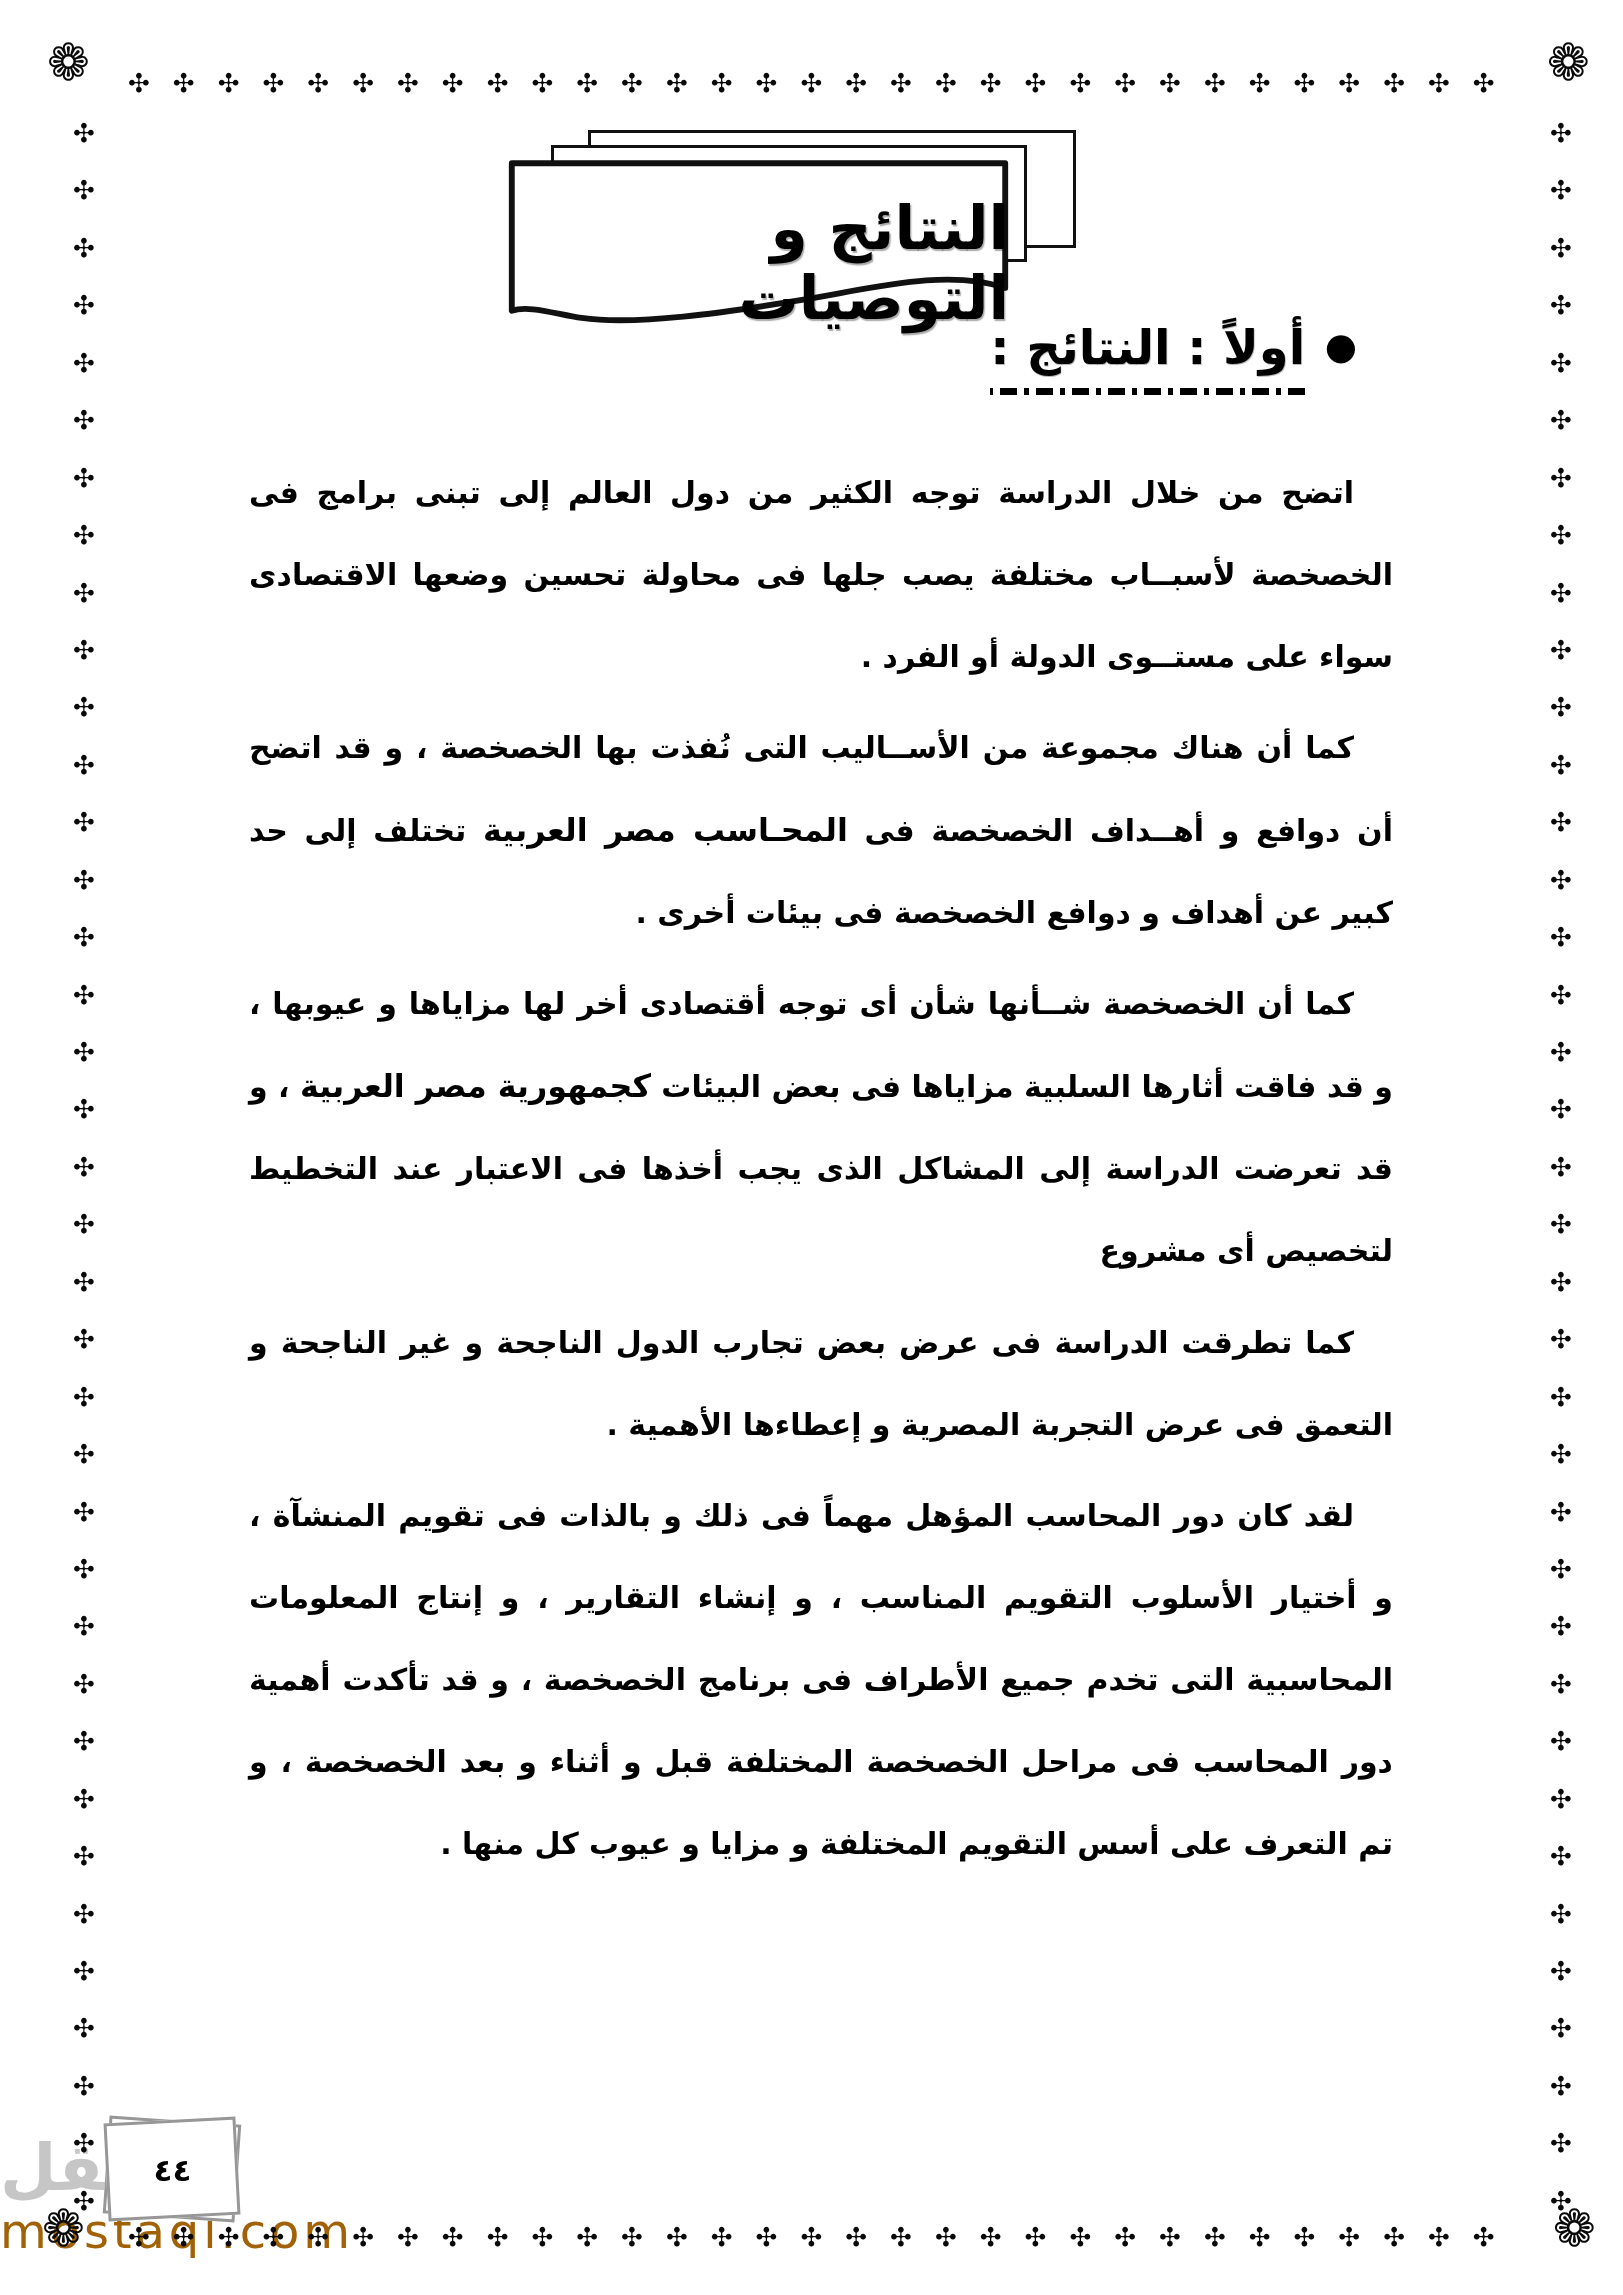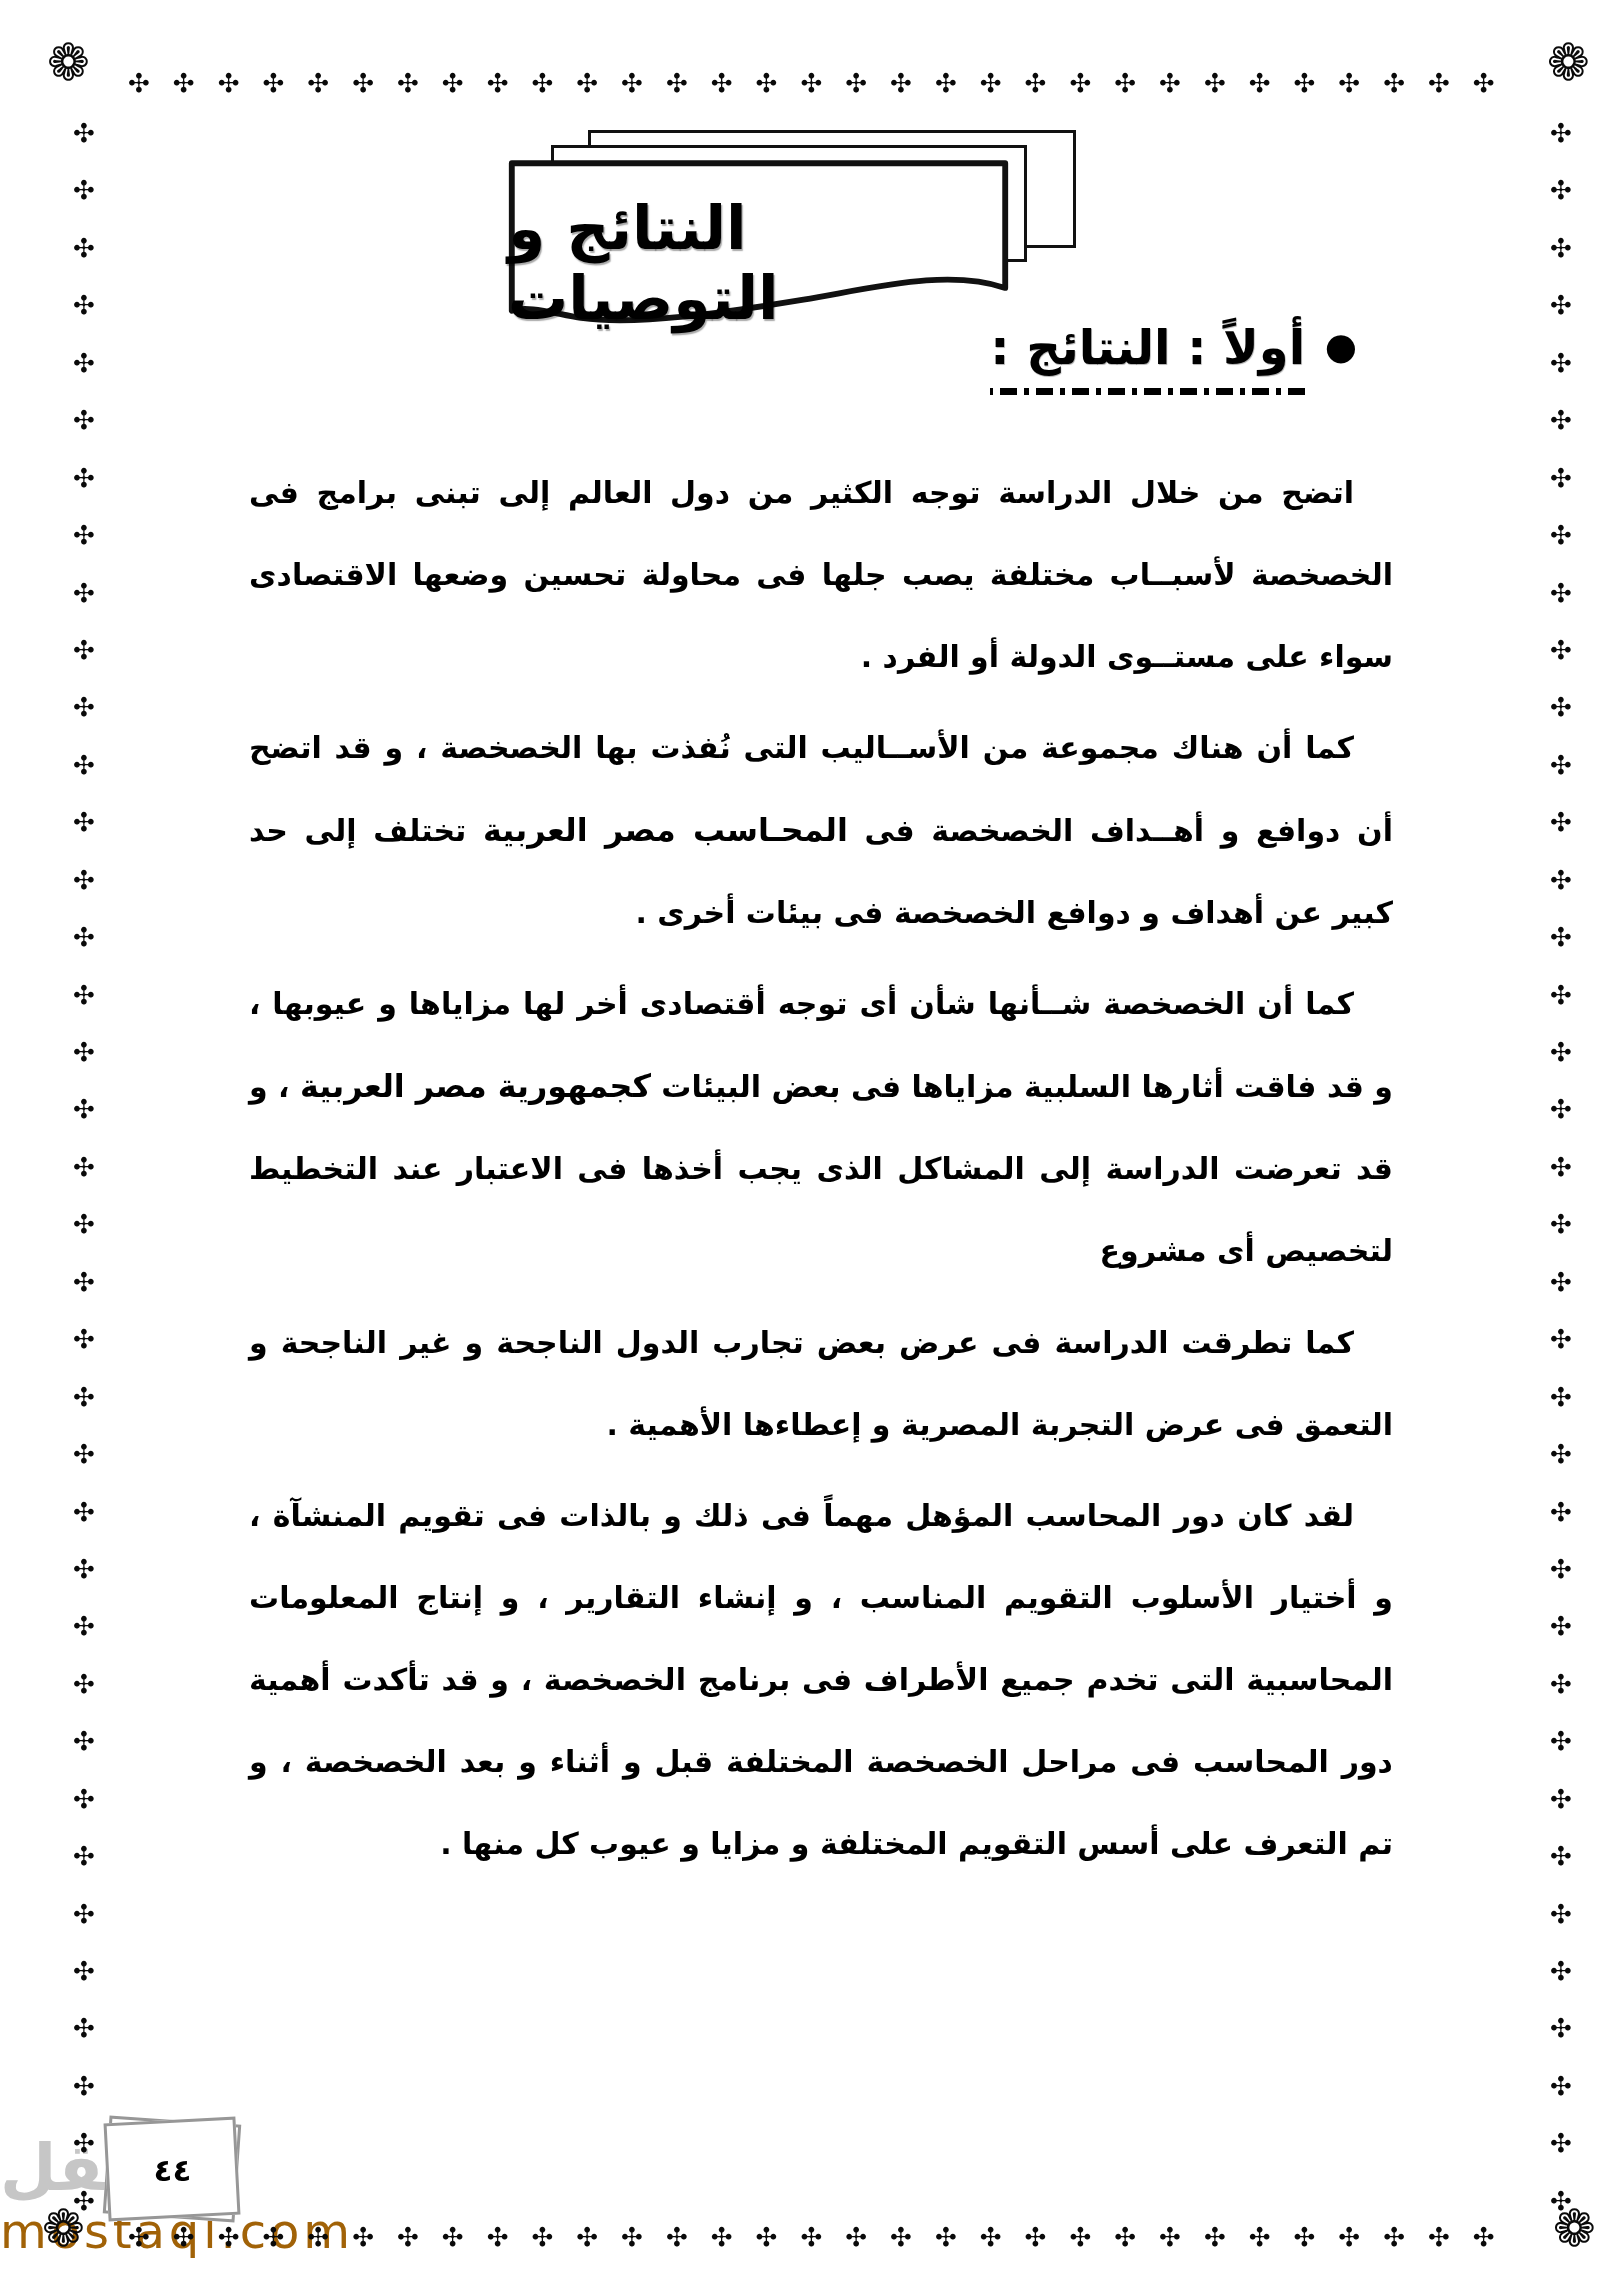--- a/index.html
+++ b/index.html
@@ -18,21 +18,21 @@
   .corner.tr{right:33px; top:37px; transform:scaleX(-1);}
   .corner.bl{left:42px;  top:2201px; transform:scaleY(-1);}
   .corner.br{right:27.5px; top:2201px; transform:scale(-1,-1);}
   
   .title-box{position:absolute; left:508px; top:130px; width:582px; height:203px; z-index:1;}
   .sheet{position:absolute; background:#fff; border:3.9px solid #111;}
   .sheet.back  {left:80px; top:0;    width:482px; height:112px;}
   .sheet.middle{left:43px;  top:15px; width:470px; height:111px;}
   .front-svg{position:absolute; left:0; top:30px; width:501px; height:171px;}
   .title-text{
-    position:absolute; left:0; top:63px; width:501px; text-align:left;
+    position:absolute; left:0; top:63px; width:501px; text-align:right;
     font-size:60px; font-weight:bold; direction:rtl;
     text-shadow:1.3px 2px 1.3px rgba(0,0,0,.35);
   }
   
   .heading{position:absolute; right:266px; top:319px; display:flex; gap:19.6px; direction:rtl; align-items:flex-start; z-index:1;}
   .bullet{font-size:37px; line-height:1.5;}
   .heading-text-wrap{display:inline-block;}
   .heading-text{font-size:48px; font-weight:bold; white-space:nowrap; text-shadow:0.7px 1.3px 0.7px rgba(0,0,0,.3);}
   .heading-underline{
     margin-top:13px; height:6.5px; width:100%;

